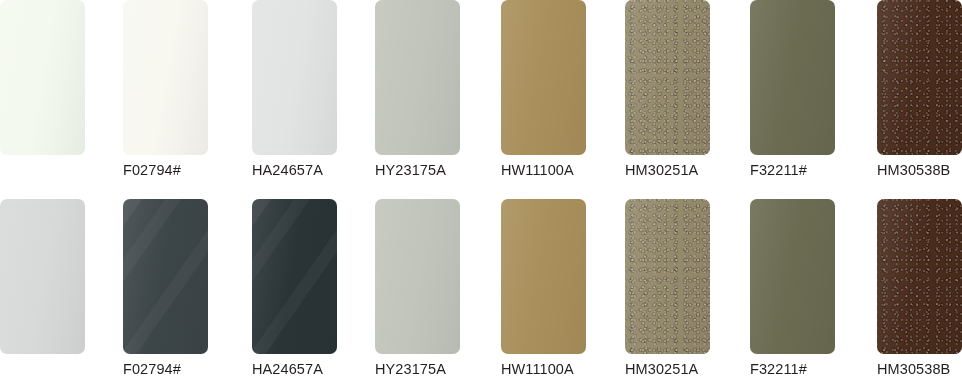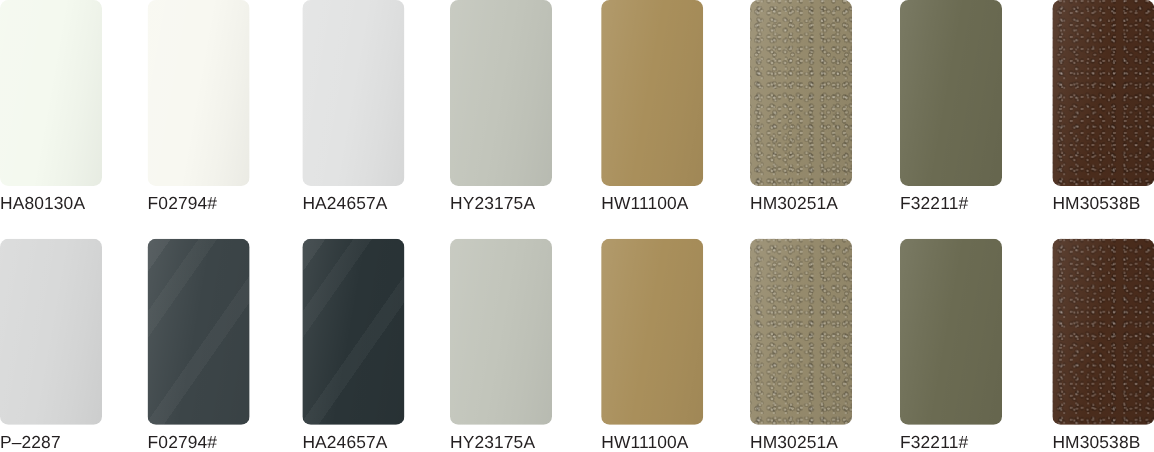--- a/index.html
+++ b/index.html
@@ -110,21 +110,20 @@
 
   <div class="swatch-row" id="row-top">
       <div class="swatch-cell" style="left: 0px;">
         <div class="swatch-chip">
           <div class="chip-fill" style="background: rgb(244, 249, 239);"></div>
           <div class="chip-grain"></div>
           <div class="chip-streak"></div>
           <div class="chip-sheen"></div>
         </div>
       </div>
-      <div class="swatch-label" style="left: 0px;">HA80130A</div>
       <div class="swatch-cell" style="left: 123px;">
         <div class="swatch-chip">
           <div class="chip-fill" style="background: rgb(248, 248, 241);"></div>
           <div class="chip-grain"></div>
           <div class="chip-streak"></div>
           <div class="chip-sheen"></div>
         </div>
       </div>
       <div class="swatch-label" style="left: 123px;">F02794#</div>
       <div class="swatch-cell" style="left: 252px;">
@@ -184,21 +183,20 @@
     </div>
   <div class="swatch-row" id="row-bottom">
       <div class="swatch-cell" style="left: 0px;">
         <div class="swatch-chip">
           <div class="chip-fill" style="background: rgb(216, 217, 217);"></div>
           <div class="chip-grain"></div>
           <div class="chip-streak"></div>
           <div class="chip-sheen"></div>
         </div>
       </div>
-      <div class="swatch-label" style="left: 0px;">P–2287</div>
       <div class="swatch-cell" style="left: 123px;">
         <div class="swatch-chip">
           <div class="chip-fill" style="background: rgb(60, 69, 72);"></div>
           <div class="chip-grain"></div>
           <div class="chip-streak on"></div>
           <div class="chip-sheen"></div>
         </div>
       </div>
       <div class="swatch-label" style="left: 123px;">F02794#</div>
       <div class="swatch-cell" style="left: 252px;">

